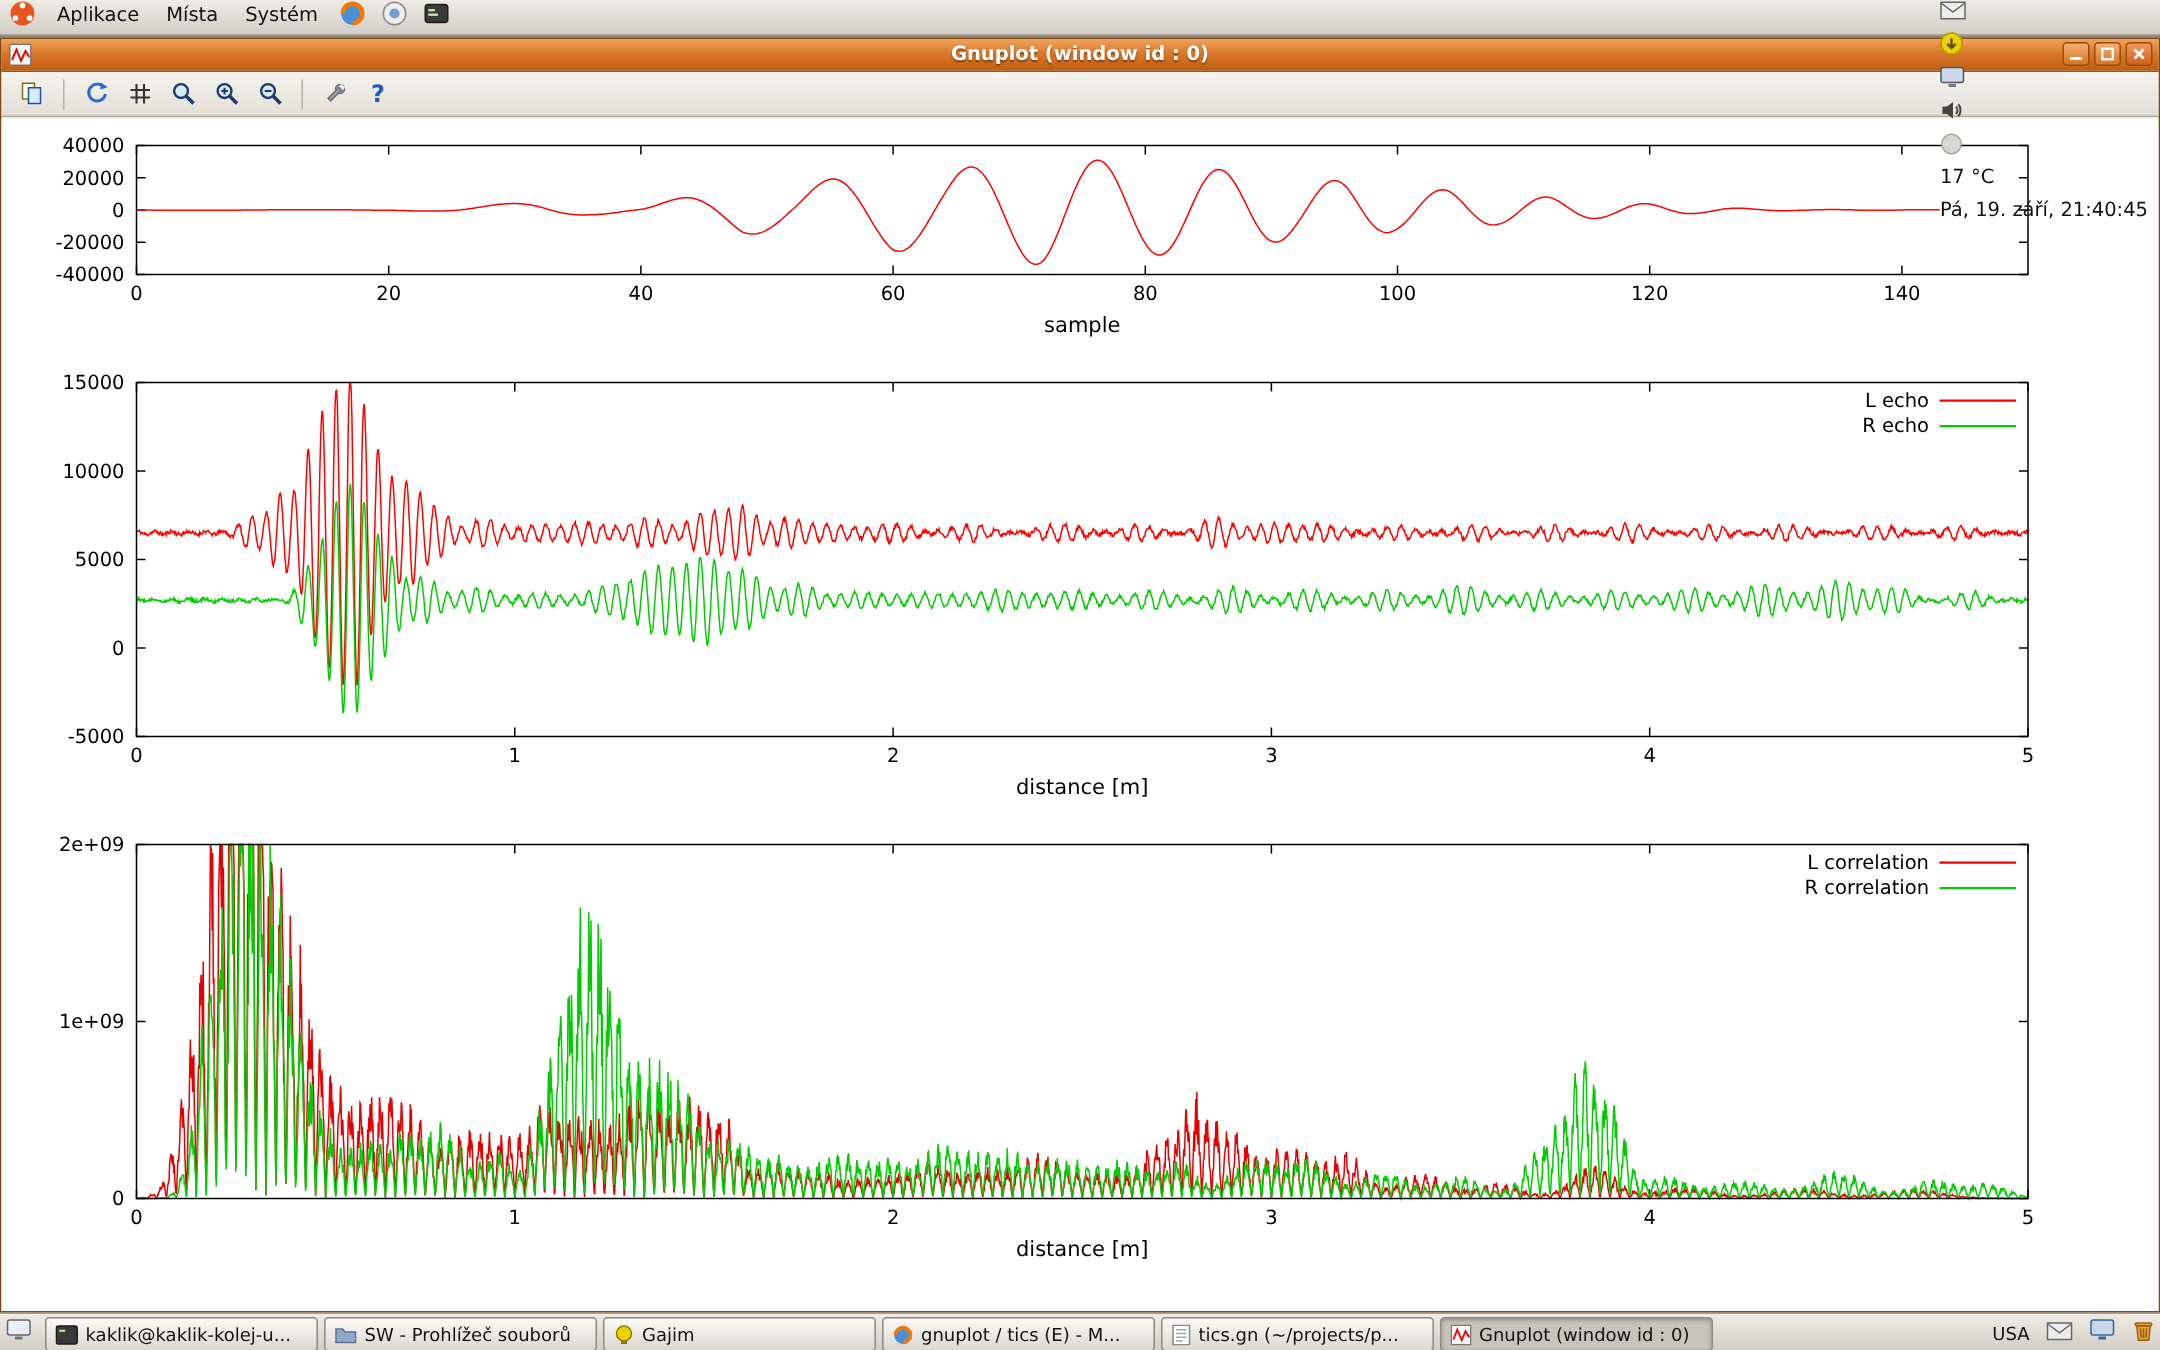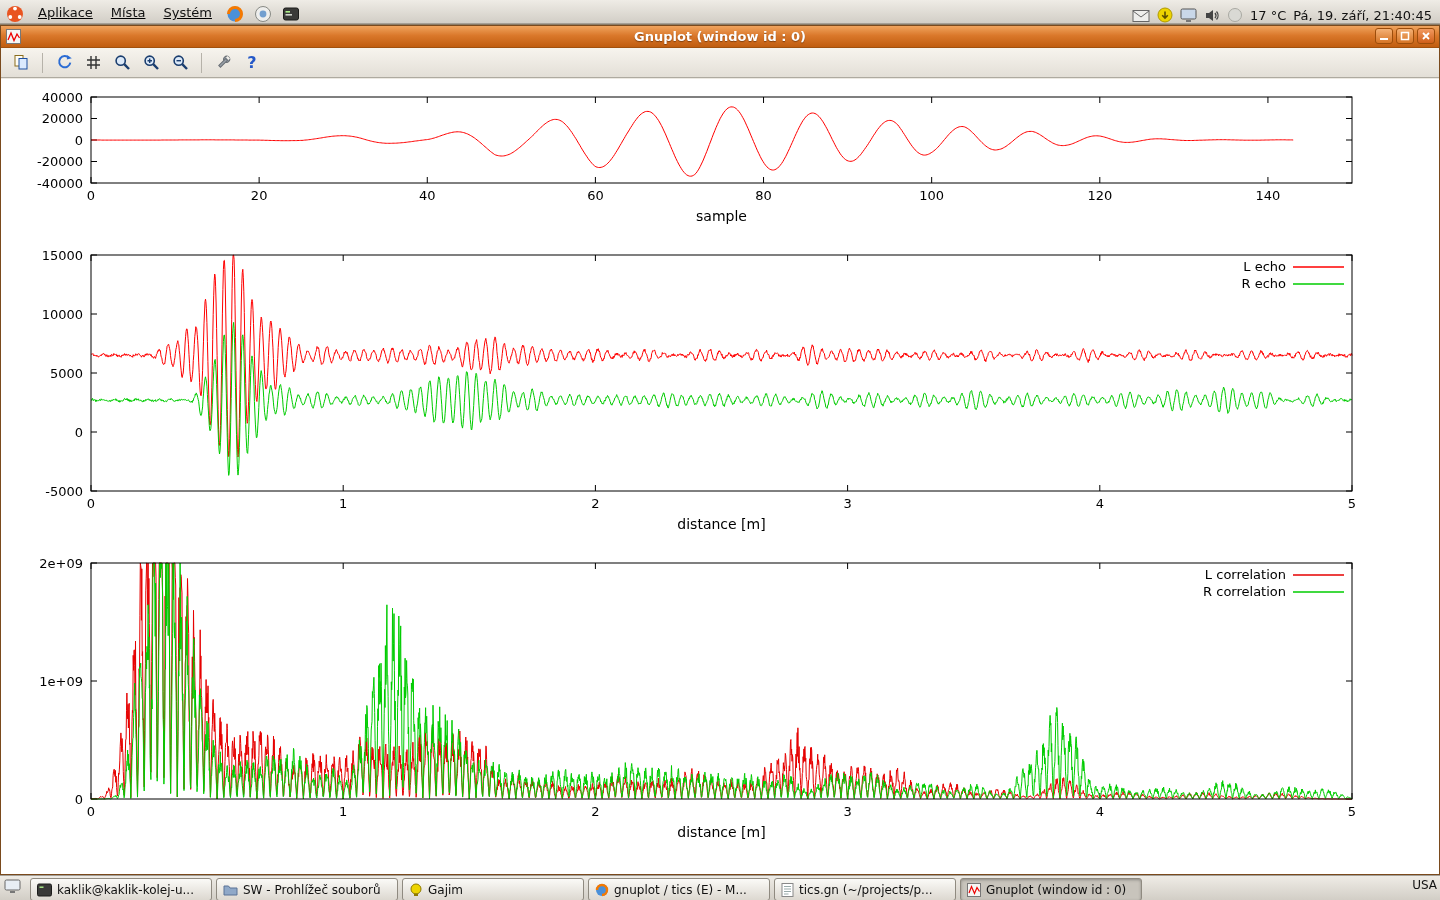--- a/index.html
+++ b/index.html
@@ -3,25 +3,25 @@
 <meta charset="utf-8">
 <style>
   * { box-sizing: border-box; }
   html,body { margin:0; padding:0; width:1440px; height:900px; overflow:hidden;
               font-family:"DejaVu Sans", sans-serif; background:#8a7b66; }
 
   
   .top-panel { position:absolute; left:0; top:0; width:1440px; height:24px;
     background:linear-gradient(#efece6,#d2cec6); border-bottom:1px solid #a49f96;
     display:flex; align-items:center; justify-content:space-between; z-index:30; }
-  .panel-left { display:flex; align-items:flex-end; height:100%;text-decoration:underline; }
+  .panel-left { display:flex; align-items:flex-start; height:100%; }
   .panel-logo { display:flex; align-items:center; padding:0 5px 0 6px; }
   .menu-item { font-size:13px; color:#111; padding:3px 9px; cursor:default; }
   .panel-launcher { display:flex; align-items:center; padding:0 5px; }
-  .panel-right { display:flex; align-items:flex-end; gap:7px; padding-right:8px; height:100%; }
+  .panel-right { display:flex; align-items:flex-start; gap:7px; padding-right:8px; height:100%;flex-direction:column; }
   .panel-text { font-size:13px; color:#111; white-space:nowrap; }
   .tray-icon { display:flex; align-items:center; }
 
   
   .gnuplot-window { position:absolute; left:0; top:25px; width:1440px; height:850px;
     border:1px solid #7a4a1d; background:#ece9e2; z-index:10; }
   .titlebar { position:relative; height:22px;
     background:linear-gradient(#f0a45e,#da782b 45%,#c05d10);
     border-bottom:1px solid #a1510e; display:flex; align-items:center; }
   .title-icon { margin-left:5px; display:flex; align-items:center; }
@@ -49,21 +49,21 @@
     background:linear-gradient(#efece6,#d2cec6); border-top:1px solid #a49f96; z-index:30; }
   .task-left { position:absolute; left:4px; top:2px; display:flex; gap:4px; align-items:center; height:21px; }
   .task-buttons { position:absolute; left:30px; top:2px; display:flex; gap:4px; height:23px; }
   .task-btn { width:182px; display:flex; align-items:center; gap:5px; padding:0 6px;
     border:1px solid #8f8a80; border-radius:3px;
     background:linear-gradient(#fbfaf7,#dcd8d0); font-size:12px; color:#111;
     overflow:hidden; white-space:nowrap; }
   .task-btn.active { background:#c8c4bc; box-shadow:inset 0 1px 3px rgba(0,0,0,.3); }
   .task-label { overflow:hidden; text-overflow:ellipsis; flex:1; }
   .task-icon { display:flex; align-items:center; flex:0 0 auto; }
-  .task-right { position:absolute; right:3px; top:2px; display:flex; gap:11px; align-items:center; height:21px;flex-direction:column; }
+  .task-right { position:absolute; right:3px; top:2px; display:flex; gap:11px; align-items:center; height:21px; }
   .kbd-label { font-size:12px; color:#111; }
 </style>
 </head>
 <body>
 
 <div class="top-panel">
   <div class="panel-left">
     <span class="panel-logo">
       <svg width="18" height="18">
           <circle cx="9" cy="9" r="8" fill="#e95420"></circle>

